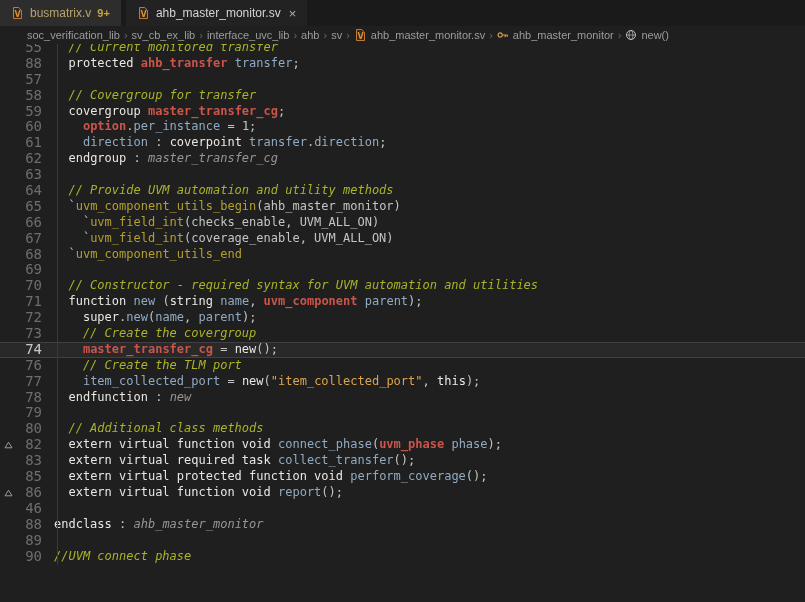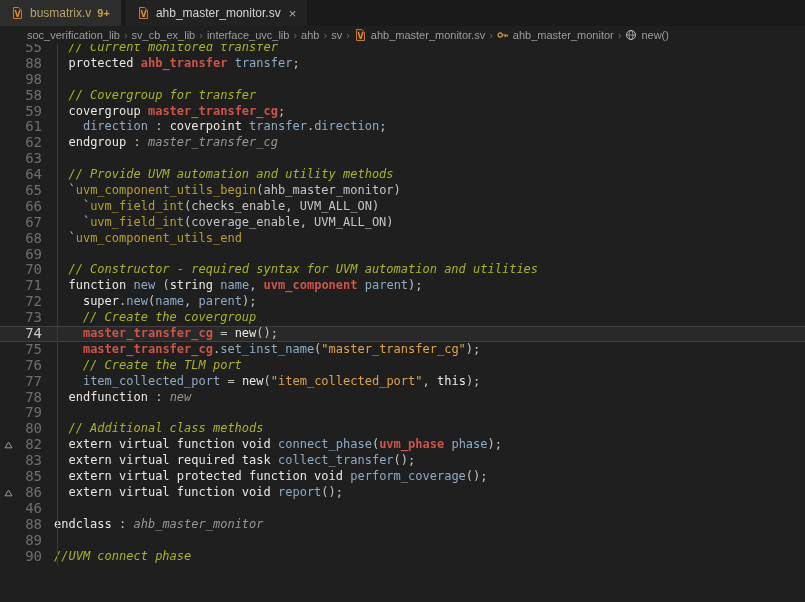--- a/index.html
+++ b/index.html
@@ -118,38 +118,38 @@
           <path d="M1.5 6h9" stroke="#bdbdbd" stroke-width=".7"></path>
         </svg>
       </span>
       <span>new()</span>
     </span>
   </div>
 <div class="editor" id="editor">
   <div class="code-scroll" id="codescroll">
       <div class="row"><div class="gutter"><span class="marker"></span><span class="lineno">55</span></div><div class="code"><span class="tk-c">  // Current monitored transfer</span></div></div>
       <div class="row"><div class="gutter"><span class="marker"></span><span class="lineno">88</span></div><div class="code"><span class="tk-p">  </span><span class="tk-k">protected</span><span class="tk-p"> </span><span class="tk-r">ahb_transfer</span><span class="tk-p"> </span><span class="tk-v">transfer</span><span class="tk-p">;</span></div></div>
-      <div class="row"><div class="gutter"><span class="marker"></span><span class="lineno">98</span></div><div class="code"></div></div>
+      <div class="row"><div class="gutter"><span class="marker"></span><span class="lineno">57</span></div><div class="code"></div></div>
       <div class="row"><div class="gutter"><span class="marker"></span><span class="lineno">58</span></div><div class="code"><span class="tk-c">  // Covergroup for transfer</span></div></div>
       <div class="row"><div class="gutter"><span class="marker"></span><span class="lineno">59</span></div><div class="code"><span class="tk-p">  </span><span class="tk-k">covergroup</span><span class="tk-p"> </span><span class="tk-r">master_transfer_cg</span><span class="tk-p">;</span></div></div>
+      <div class="row"><div class="gutter"><span class="marker"></span><span class="lineno">60</span></div><div class="code"><span class="tk-p">    </span><span class="tk-r">option</span><span class="tk-p">.</span><span class="tk-v">per_instance</span><span class="tk-p"> = 1;</span></div></div>
       <div class="row"><div class="gutter"><span class="marker"></span><span class="lineno">61</span></div><div class="code"><span class="tk-p">    </span><span class="tk-v">direction</span><span class="tk-p"> : </span><span class="tk-k">coverpoint</span><span class="tk-p"> </span><span class="tk-v">transfer</span><span class="tk-p">.</span><span class="tk-v">direction</span><span class="tk-p">;</span></div></div>
       <div class="row"><div class="gutter"><span class="marker"></span><span class="lineno">62</span></div><div class="code"><span class="tk-p">  </span><span class="tk-k">endgroup</span><span class="tk-p"> : </span><span class="tk-i">master_transfer_cg</span></div></div>
       <div class="row"><div class="gutter"><span class="marker"></span><span class="lineno">63</span></div><div class="code"></div></div>
       <div class="row"><div class="gutter"><span class="marker"></span><span class="lineno">64</span></div><div class="code"><span class="tk-c">  // Provide UVM automation and utility methods</span></div></div>
       <div class="row"><div class="gutter"><span class="marker"></span><span class="lineno">65</span></div><div class="code"><span class="tk-p">  `</span><span class="tk-m">uvm_component_utils_begin</span><span class="tk-p">(ahb_master_monitor)</span></div></div>
       <div class="row"><div class="gutter"><span class="marker"></span><span class="lineno">66</span></div><div class="code"><span class="tk-p">    `</span><span class="tk-m">uvm_field_int</span><span class="tk-p">(checks_enable, UVM_ALL_ON)</span></div></div>
       <div class="row"><div class="gutter"><span class="marker"></span><span class="lineno">67</span></div><div class="code"><span class="tk-p">    `</span><span class="tk-m">uvm_field_int</span><span class="tk-p">(coverage_enable, UVM_ALL_ON)</span></div></div>
       <div class="row"><div class="gutter"><span class="marker"></span><span class="lineno">68</span></div><div class="code"><span class="tk-p">  `</span><span class="tk-m">uvm_component_utils_end</span></div></div>
       <div class="row"><div class="gutter"><span class="marker"></span><span class="lineno">69</span></div><div class="code"></div></div>
       <div class="row"><div class="gutter"><span class="marker"></span><span class="lineno">70</span></div><div class="code"><span class="tk-c">  // Constructor - required syntax for UVM automation and utilities</span></div></div>
       <div class="row"><div class="gutter"><span class="marker"></span><span class="lineno">71</span></div><div class="code"><span class="tk-p">  </span><span class="tk-k">function</span><span class="tk-p"> </span><span class="tk-v">new</span><span class="tk-p"> (</span><span class="tk-k">string</span><span class="tk-p"> </span><span class="tk-v">name</span><span class="tk-p">, </span><span class="tk-r">uvm_component</span><span class="tk-p"> </span><span class="tk-v">parent</span><span class="tk-p">);</span></div></div>
       <div class="row"><div class="gutter"><span class="marker"></span><span class="lineno">72</span></div><div class="code"><span class="tk-p">    </span><span class="tk-k">super</span><span class="tk-p">.</span><span class="tk-v">new</span><span class="tk-p">(</span><span class="tk-v">name</span><span class="tk-p">, </span><span class="tk-v">parent</span><span class="tk-p">);</span></div></div>
       <div class="row"><div class="gutter"><span class="marker"></span><span class="lineno">73</span></div><div class="code"><span class="tk-c">    // Create the covergroup</span></div></div>
       <div class="row current"><div class="gutter"><span class="marker"></span><span class="lineno">74</span></div><div class="code"><span class="tk-p">    </span><span class="tk-r">master_transfer_cg</span><span class="tk-p"> = </span><span class="tk-k">new</span><span class="tk-p">();</span></div></div>
-      <div class="row"><div class="gutter"><span class="marker"></span><span class="lineno">75</span></div><div class="code"><span class="tk-p">    </span><span class="tk-r">master_transfer_cg</span><span class="tk-p">.</span><span class="tk-v">set_inst_name</span><span class="tk-p">(</span><span class="tk-s">"master_transfer_cg"</span><span class="tk-p">);</span></div></div>
       <div class="row"><div class="gutter"><span class="marker"></span><span class="lineno">76</span></div><div class="code"><span class="tk-c">    // Create the TLM port</span></div></div>
       <div class="row"><div class="gutter"><span class="marker"></span><span class="lineno">77</span></div><div class="code"><span class="tk-p">    </span><span class="tk-v">item_collected_port</span><span class="tk-p"> = </span><span class="tk-k">new</span><span class="tk-p">(</span><span class="tk-s">"item_collected_port"</span><span class="tk-p">, </span><span class="tk-k">this</span><span class="tk-p">);</span></div></div>
       <div class="row"><div class="gutter"><span class="marker"></span><span class="lineno">78</span></div><div class="code"><span class="tk-p">  </span><span class="tk-k">endfunction</span><span class="tk-p"> : </span><span class="tk-i">new</span></div></div>
       <div class="row"><div class="gutter"><span class="marker"></span><span class="lineno">79</span></div><div class="code"></div></div>
       <div class="row"><div class="gutter"><span class="marker"></span><span class="lineno">80</span></div><div class="code"><span class="tk-c">  // Additional class methods</span></div></div>
       <div class="row"><div class="gutter"><span class="marker"><svg width="9" height="8" viewBox="0 0 9 8">
               <path d="M4.5 1.2 8 6.8H1z" fill="none" stroke="#9a9a9a"></path>
             </svg></span><span class="lineno">82</span></div><div class="code"><span class="tk-p">  </span><span class="tk-k">extern virtual function void</span><span class="tk-p"> </span><span class="tk-v">connect_phase</span><span class="tk-p">(</span><span class="tk-r">uvm_phase</span><span class="tk-p"> </span><span class="tk-v">phase</span><span class="tk-p">);</span></div></div>
       <div class="row"><div class="gutter"><span class="marker"></span><span class="lineno">83</span></div><div class="code"><span class="tk-p">  </span><span class="tk-k">extern virtual required task</span><span class="tk-p"> </span><span class="tk-v">collect_transfer</span><span class="tk-p">();</span></div></div>
       <div class="row"><div class="gutter"><span class="marker"></span><span class="lineno">85</span></div><div class="code"><span class="tk-p">  </span><span class="tk-k">extern virtual protected function void</span><span class="tk-p"> </span><span class="tk-v">perform_coverage</span><span class="tk-p">();</span></div></div>

